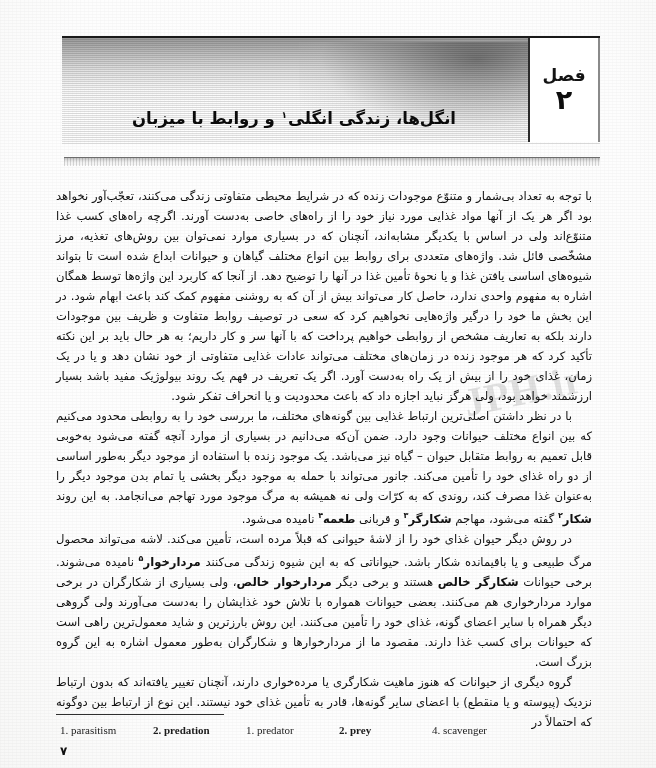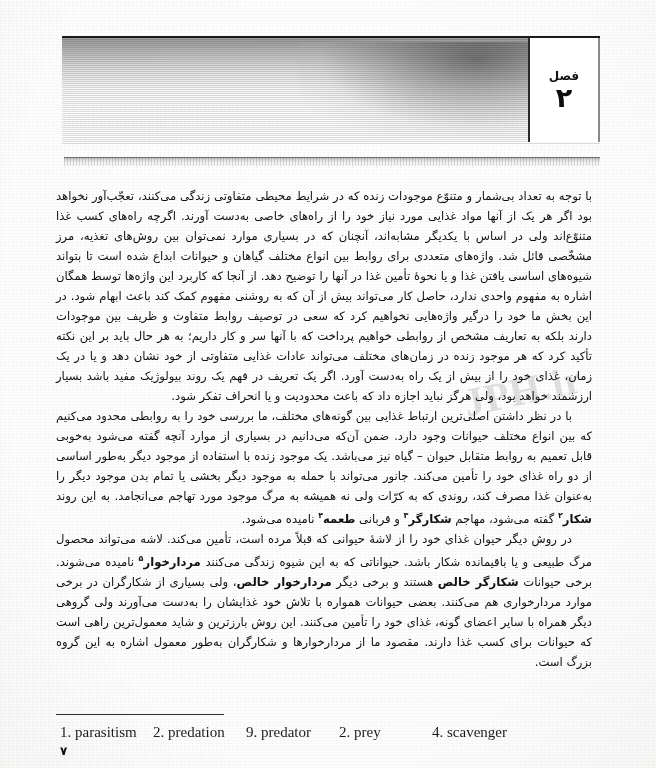--- a/index.html
+++ b/index.html
@@ -95,21 +95,21 @@
     border-right: 2.5px solid #8a8a8a;
     background: #ffffff;
     display: flex;
     flex-direction: column;
     align-items: center;
     justify-content: center;
     gap: 2px;
     z-index: 3;
   }
   .chapter-word {
-    font-size: 12px;
+    font-size: 17px;
     font-weight: 700;
     line-height: 1;
     color: #141414;
   }
   .chapter-num {
     font-size: 27px;
     font-weight: 700;
     line-height: 1;
     color: #0d0d0d;
   }
@@ -220,29 +220,29 @@
     height: 54px;
     direction: ltr;
   }
   .footnote-row {
     position: absolute;
     top: 10px;
     left: 4px;
     right: 0;
     display: flex;
     font-family: "Liberation Serif", "DejaVu Serif", serif;
-    font-size: 15px;
+    font-size: 11px;
     color: #1c1c1c;
   }
   .footnote-item {
     width: 93px;
     white-space: nowrap;
   }
   .footnote-item.bold {
-    font-weight: 400;
+    font-weight: 700;
   }
 
   .page-number {
     position: absolute;
     top: 30px;
     left: 4px;
     font-size: 12px;
     font-weight: 700;
     color: #0f0f0f;
     direction: rtl;
@@ -256,43 +256,45 @@
   <div class="paper-noise"></div>
 
   <div class="header-zone">
     <div class="header-band"></div>
 
     <div class="chapter-box">
       <div class="chapter-word">فصل</div>
       <div class="chapter-num">۲</div>
     </div>
 
+    <h1 class="chapter-title"><span>انگل‌ها، زندگی انگلی</span><sup>۱</sup><span> و روابط با میزبان</span></h1>
   </div>
 
   <div class="rule-under-header"></div>
 
   <div class="body-text">
 
     <p>با توجه به تعداد بی‌شمار و متنوّع موجودات زنده که در شرایط محیطی متفاوتی زندگی می‌کنند، تعجّب‌آور نخواهد بود اگر هر یک از آنها مواد غذایی مورد نیاز خود را از راه‌های خاصی به‌دست آورند. اگرچه راه‌های کسب غذا متنوّع‌اند ولی در اساس با یکدیگر مشابه‌اند، آنچنان که در بسیاری موارد نمی‌توان بین روش‌های تغذیه، مرز مشخّصی قائل شد. واژه‌های متعددی برای روابط بین انواع مختلف گیاهان و حیوانات ابداع شده است تا بتواند شیوه‌های اساسی یافتن غذا و یا نحوهٔ تأمین غذا در آنها را توضیح دهد. از آنجا که کاربرد این واژه‌ها توسط همگان اشاره به مفهوم واحدی ندارد، حاصل کار می‌تواند بیش از آن که به روشنی مفهوم کمک کند باعث ابهام شود. در این بخش ما خود را درگیر واژه‌هایی نخواهیم کرد که سعی در توصیف روابط متفاوت و ظریف بین موجودات دارند بلکه به تعاریف مشخص از روابطی خواهیم پرداخت که با آنها سر و کار داریم؛ به هر حال باید بر این نکته تأکید کرد که هر موجود زنده در زمان‌های مختلف می‌تواند عادات غذایی متفاوتی از خود نشان دهد و یا در یک زمان، غذای خود را از بیش از یک راه به‌دست آورد. اگر یک تعریف در فهم یک روند بیولوژیک مفید باشد بسیار ارزشمند خواهد بود، ولی هرگز نباید اجازه داد که باعث محدودیت و یا انحراف تفکر شود.</p>
 
     <p class="indent"><span>با در نظر داشتن اصلی‌ترین ارتباط غذایی بین گونه‌های مختلف، ما بررسی خود را به روابطی محدود می‌کنیم که بین انواع مختلف حیوانات وجود دارد. ضمن آن‌که می‌دانیم در بسیاری از موارد آنچه گفته می‌شود به‌خوبی قابل تعمیم به روابط متقابل حیوان – گیاه نیز می‌باشد. یک موجود زنده با استفاده از موجود دیگر به‌طور اساسی از دو راه غذای خود را تأمین می‌کند. جانور می‌تواند با حمله به موجود دیگر بخشی یا تمام بدن موجود دیگر را به‌عنوان غذا مصرف کند، روندی که به کرّات ولی نه همیشه به مرگ موجود مورد تهاجم می‌انجامد. به این روند </span><b>شکار</b><sup>۲</sup><span> گفته می‌شود، مهاجم </span><b>شکارگر</b><sup>۳</sup><span> و قربانی </span><b>طعمه</b><sup>۴</sup><span> نامیده می‌شود.</span></p>
 
     <p class="indent"><span>در روش دیگر حیوان غذای خود را از لاشهٔ حیوانی که قبلاً مرده است، تأمین می‌کند. لاشه می‌تواند محصول مرگ طبیعی و یا باقیمانده شکار باشد. حیواناتی که به این شیوه زندگی می‌کنند </span><b>مردارخوار</b><sup>۵</sup><span> نامیده می‌شوند. برخی حیوانات </span><b>شکارگر خالص</b><span> هستند و برخی دیگر </span><b>مردارخوار خالص</b><span>، ولی بسیاری از شکارگران در برخی موارد مردارخواری هم می‌کنند. بعضی حیوانات همواره با تلاش خود غذایشان را به‌دست می‌آورند ولی گروهی دیگر همراه با سایر اعضای گونه، غذای خود را تأمین می‌کنند. این روش بارزترین و شاید معمول‌ترین راهی است که حیوانات برای کسب غذا دارند. مقصود ما از مردارخوارها و شکارگران به‌طور معمول اشاره به این گروه بزرگ است.</span></p>
 
+    <p class="indent">گروه دیگری از حیوانات که هنوز ماهیت شکارگری یا مرده‌خواری دارند، آنچنان تغییر یافته‌اند که بدون ارتباط نزدیک (پیوسته و یا منقطع) با اعضای سایر گونه‌ها، قادر به تأمین غذای خود نیستند. این نوع از ارتباط بین دوگونه که احتمالاً در</p>
   </div>
 
   <div class="watermark">JPH.ir</div>
 
   <div class="footnotes">
     <div class="footnote-rule"></div>
 
     <div class="footnote-row">
       <span class="footnote-item">1. parasitism</span>
       <span class="footnote-item bold">2. predation</span>
-      <span class="footnote-item">9. predator</span>
+      <span class="footnote-item">1. predator</span>
       <span class="footnote-item bold">2. prey</span>
       <span class="footnote-item">4. scavenger</span>
     </div>
 
     <div class="page-number">۷</div>
   </div>
 
 </div>
 
 </body></html>

